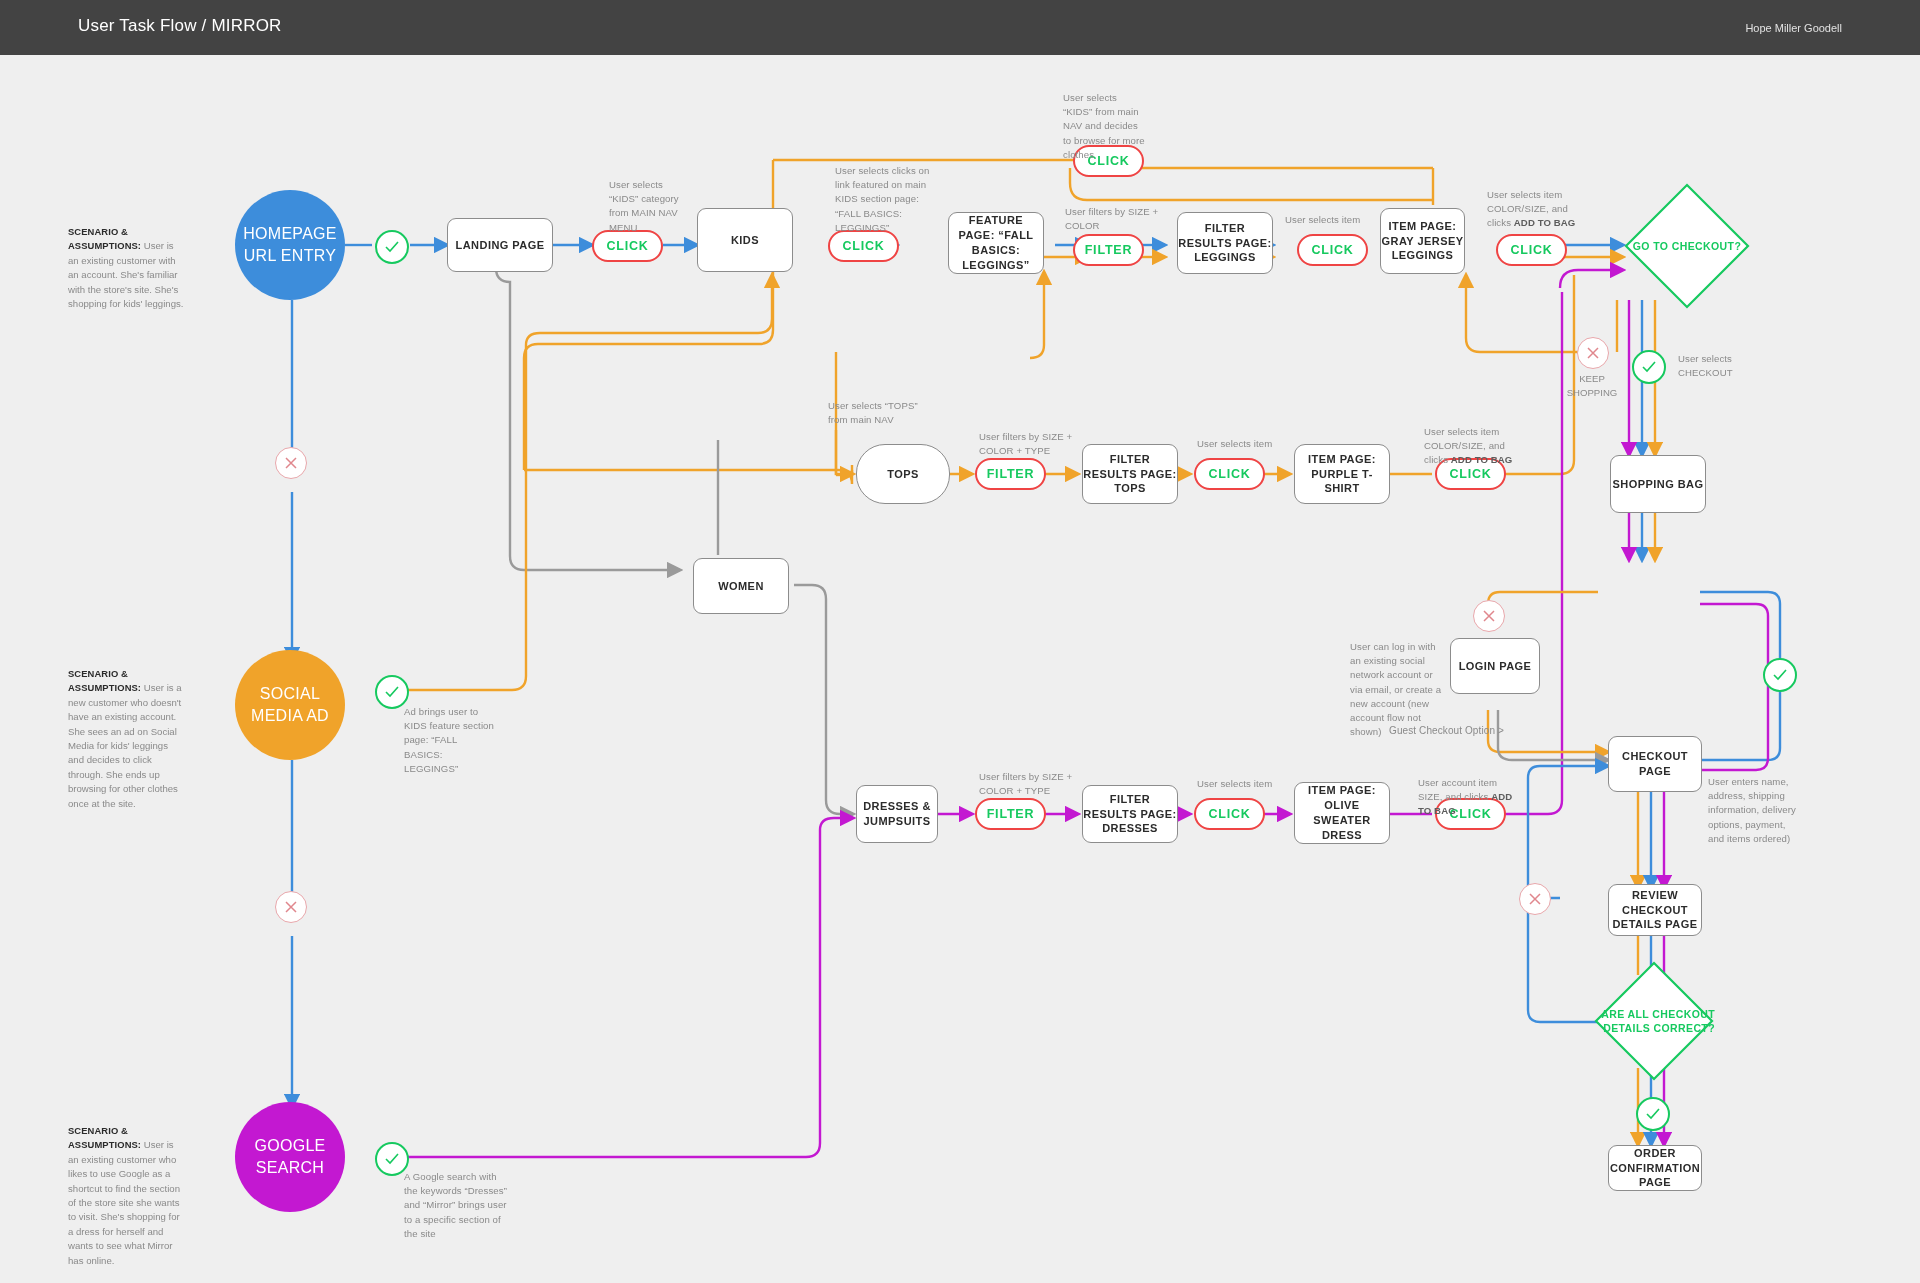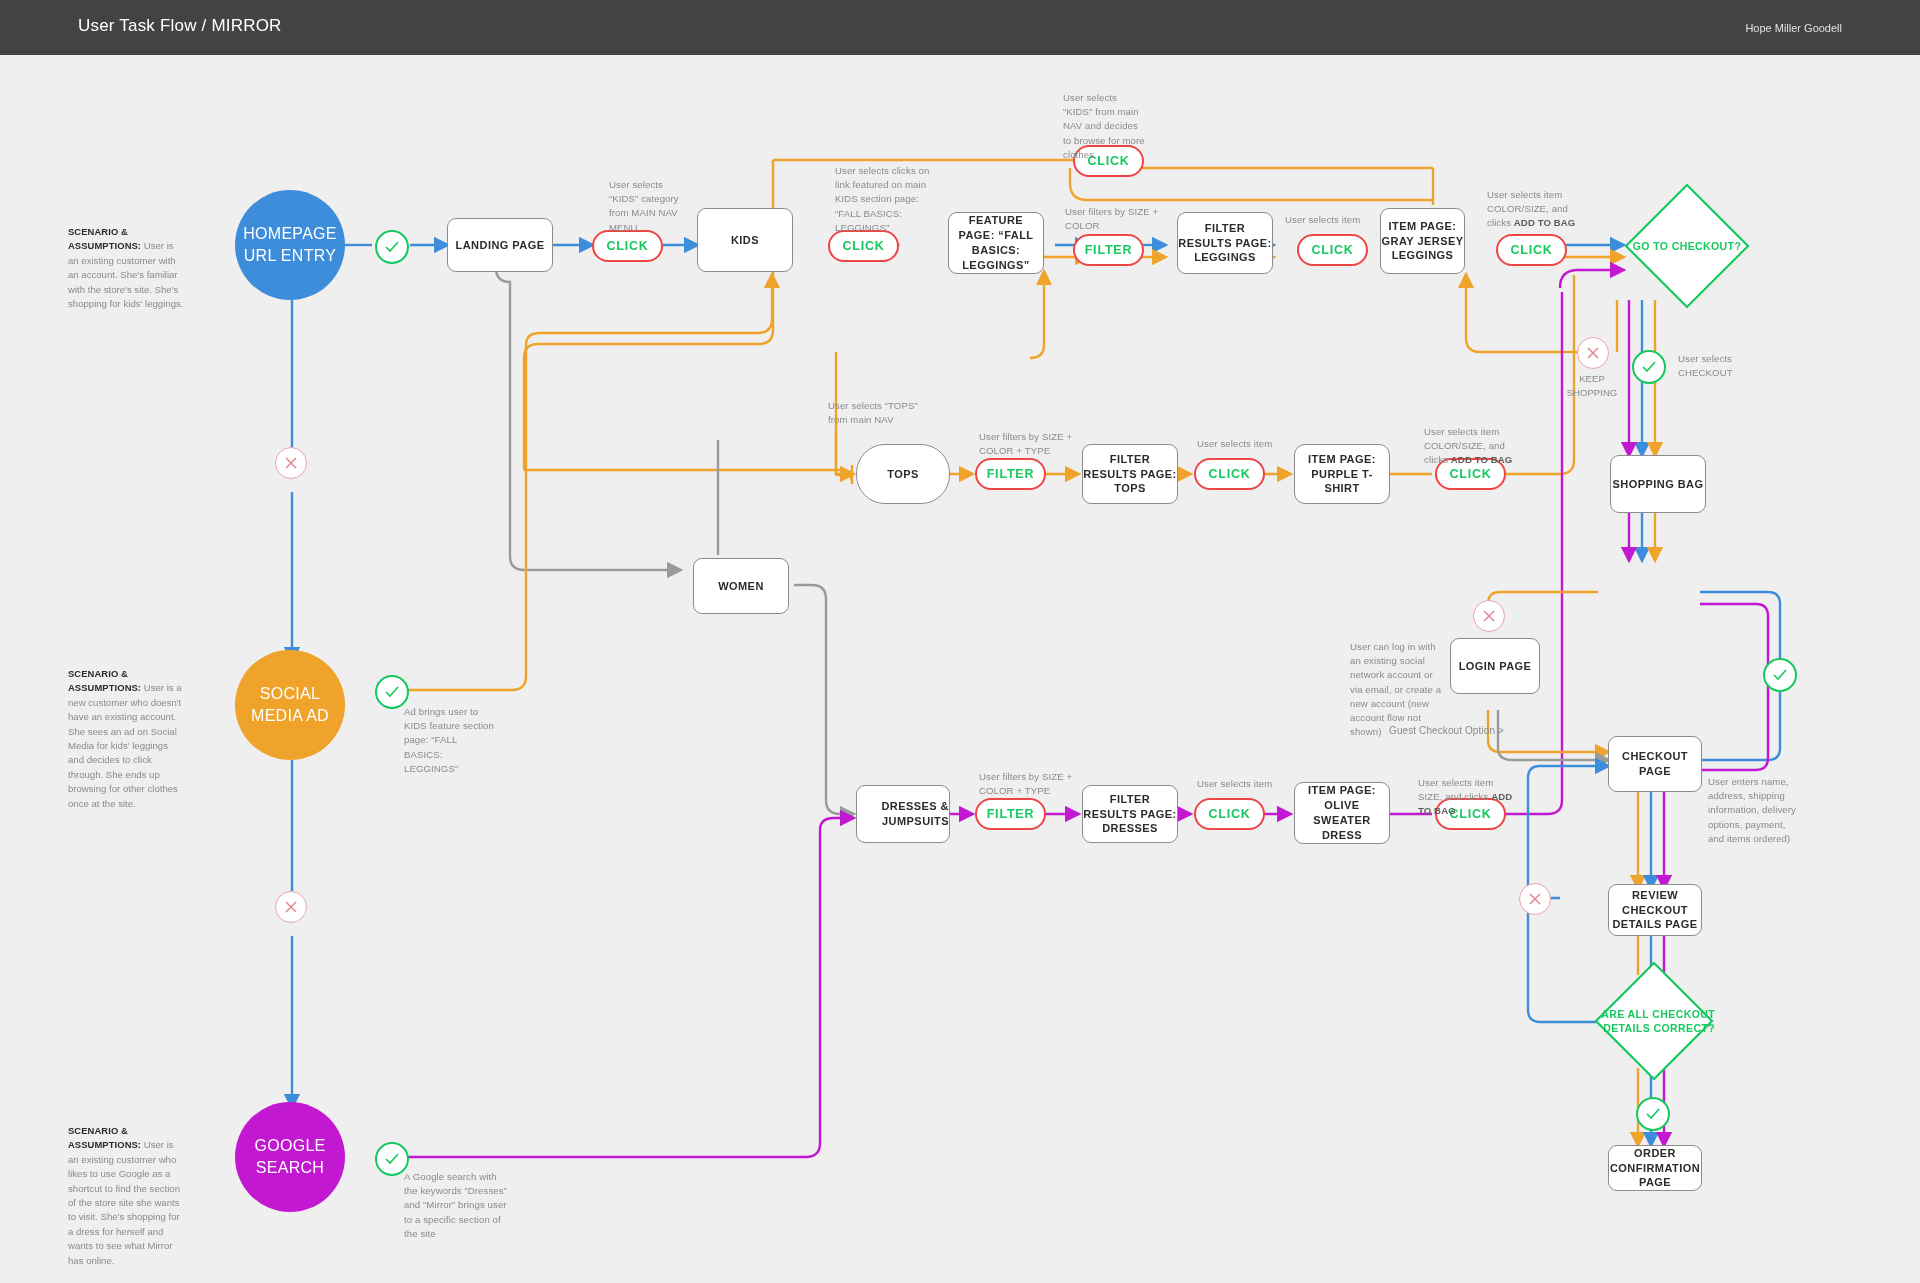--- a/index.html
+++ b/index.html
@@ -304,21 +304,21 @@
     </div>
 
   <div class="pill" style="left:1435px;top:458px;width:71px;height:32px;">
     <span>CLICK</span>
     </div>
 
   <div class="node" style="left:693px;top:558px;width:96px;height:56px;">
     <span>WOMEN</span>
     </div>
 
-  <div class="node" style="left:856px;top:785px;width:94px;height:58px;text-align:right;">
+  <div class="node" style="left:856px;top:785px;width:82px;height:58px;">
     <span>DRESSES &amp; JUMPSUITS</span>
     </div>
 
   <div class="pill" style="left:975px;top:798px;width:71px;height:32px;">
     <span>FILTER</span>
     </div>
 
   <div class="node" style="left:1082px;top:785px;width:96px;height:58px;">
     <span>FILTER RESULTS PAGE: DRESSES</span>
     </div>
@@ -434,20 +434,20 @@
 
   <div class="note" style="left:1424px;top:425px;width:96px;">
     <span>User selects item COLOR/SIZE, and clicks </span><b>ADD TO BAG</b>
   </div>
 
   <div class="note" style="left:979px;top:770px;width:104px;">User filters by SIZE + COLOR + TYPE</div>
 
   <div class="note" style="left:1197px;top:777px;width:104px;">User selects item</div>
 
   <div class="note" style="left:1418px;top:776px;width:102px;">
-    <span>User selects item SIZE, and  clicks </span><b>ADD TO BAG</b>
+    <span>User account item SIZE, and  clicks </span><b>ADD TO BAG</b>
   </div>
 
   <div class="note" style="left:404px;top:705px;width:94px;">Ad brings user to  KIDS feature section page: “FALL BASICS: LEGGINGS”</div>
 
   <div class="note" style="left:404px;top:1170px;width:104px;">A Google search with the keywords “Dresses” and “Mirror” brings user to a specific section of the site</div>
 
 </div>
 
 </body></html>

